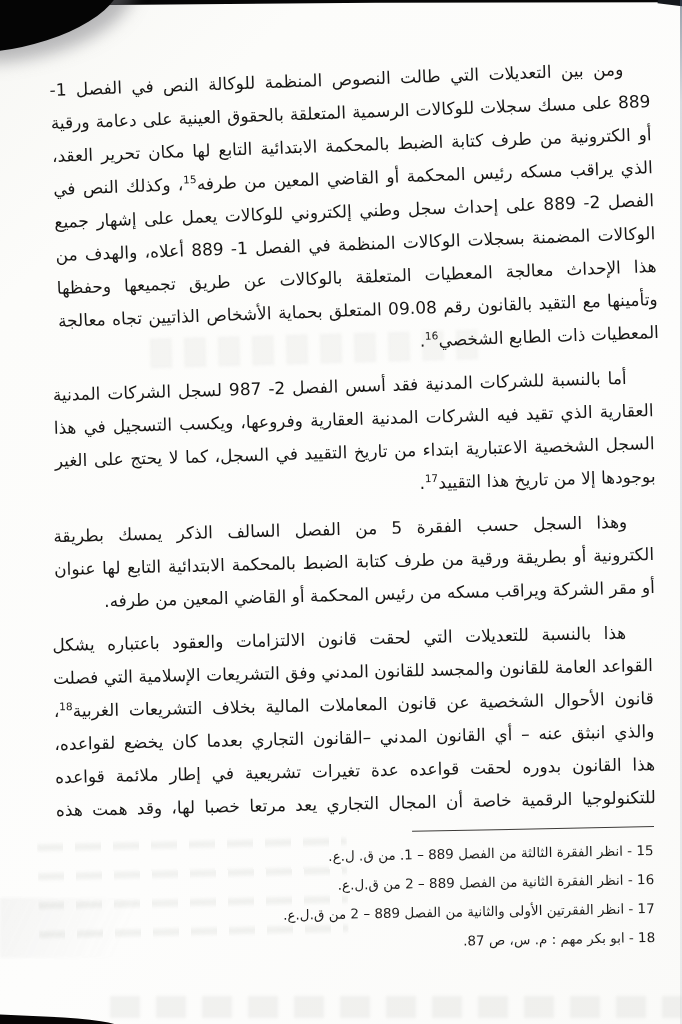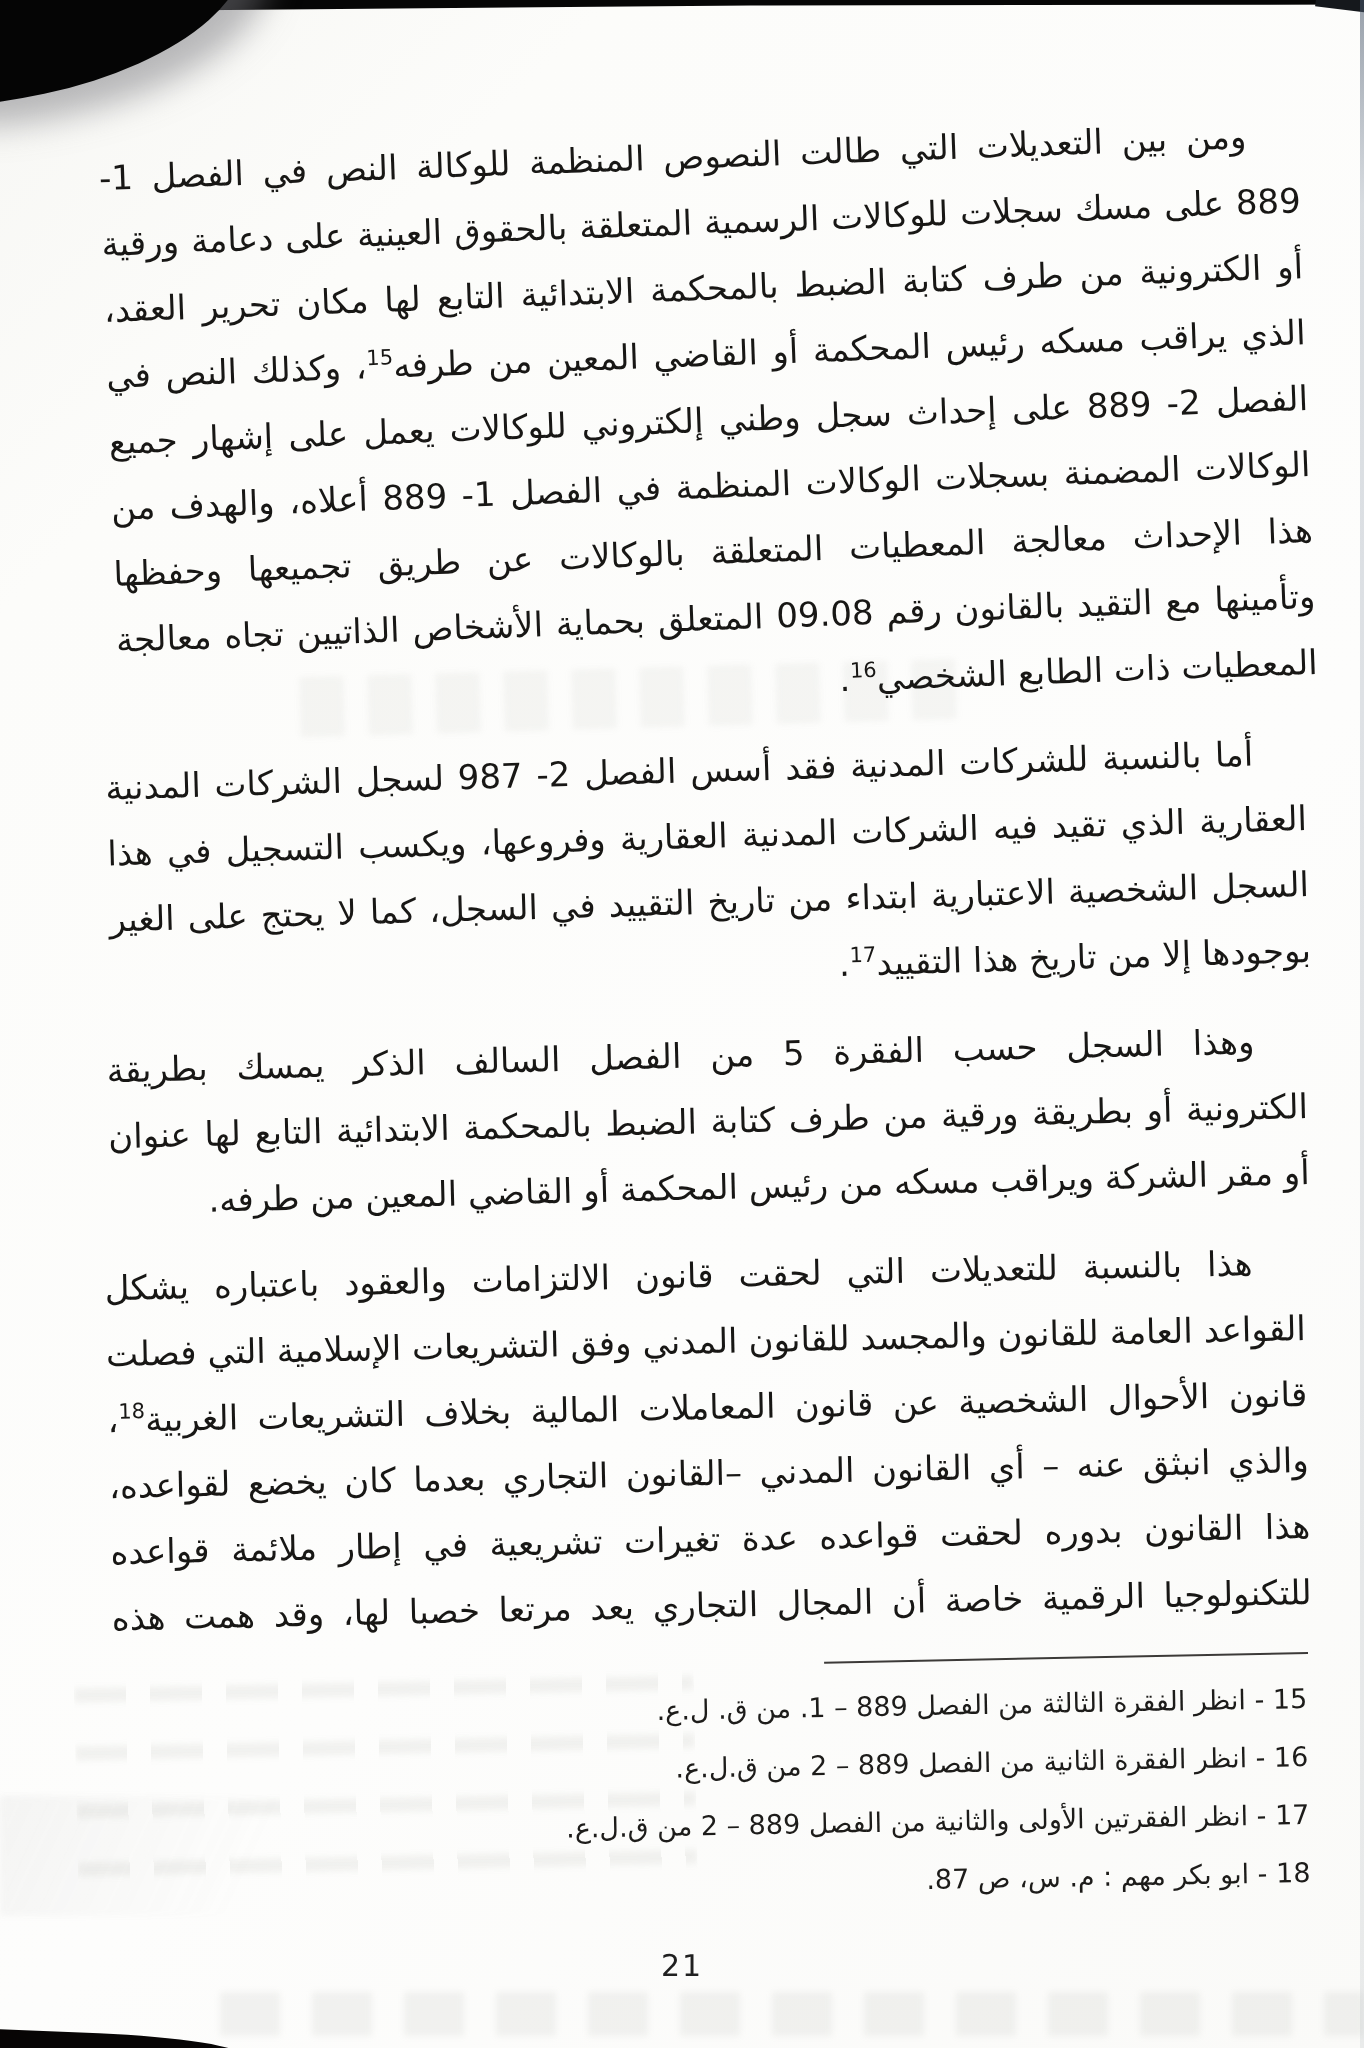--- a/index.html
+++ b/index.html
@@ -200,14 +200,13 @@
       </div>
     <hr class="footnote-sep">
     <div class="footnotes">
         <div class="footnote">15 - انظر الفقرة الثالثة من الفصل 889 – 1. من ق. ل.ع.</div>
         <div class="footnote">16 - انظر الفقرة الثانية من الفصل 889 – 2 من ق.ل.ع.</div>
         <div class="footnote">17 - انظر الفقرتين الأولى والثانية من الفصل 889 – 2 من ق.ل.ع.</div>
         <div class="footnote">18 - ابو بكر مهم : م. س، ص 87.</div>
       </div>
   </main>
 
-  <div class="page-number">21</div>
 </div>
 
 </body></html>

